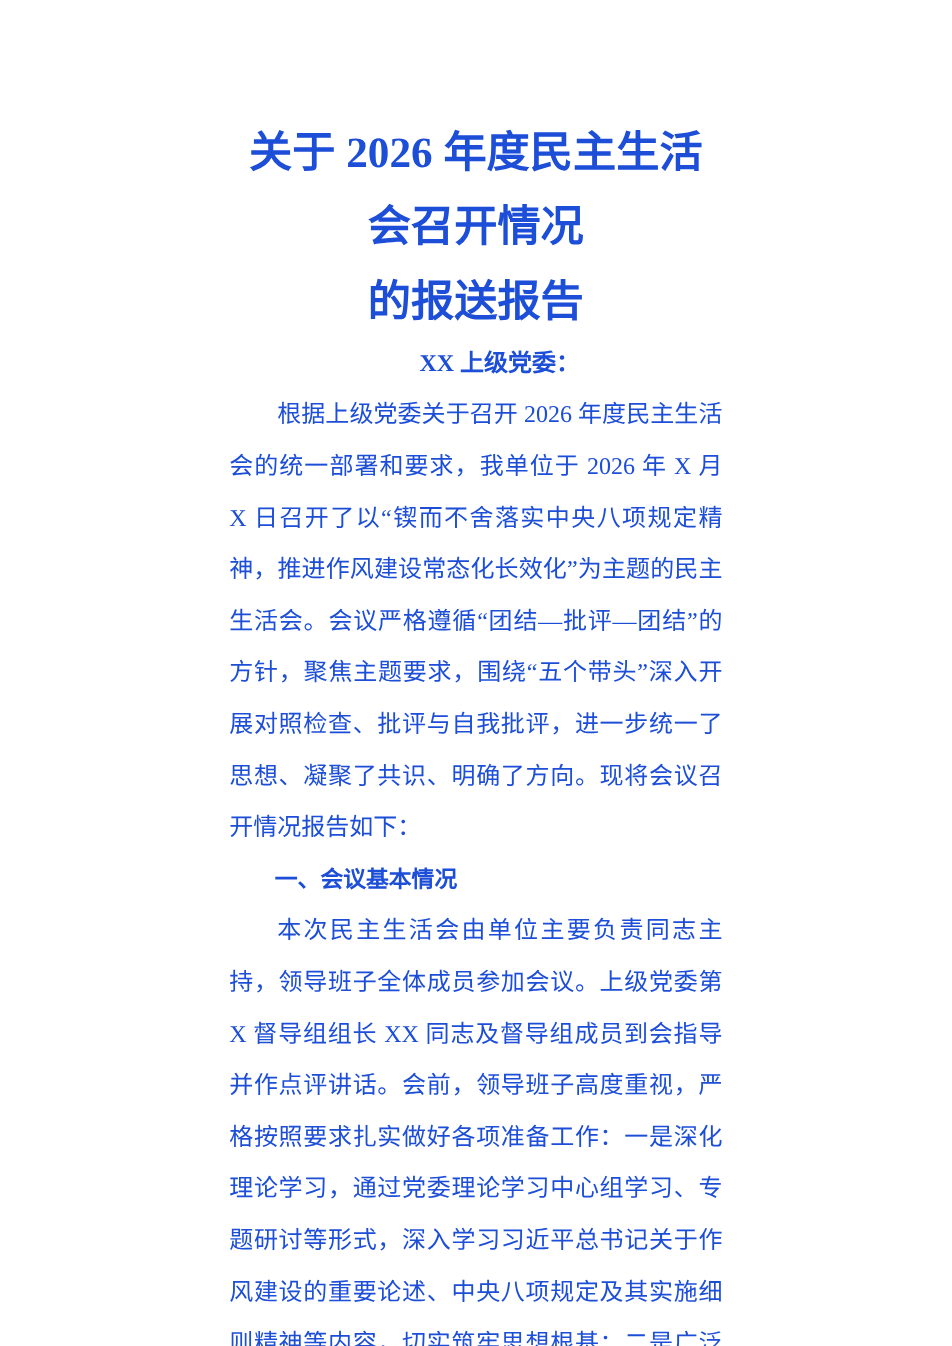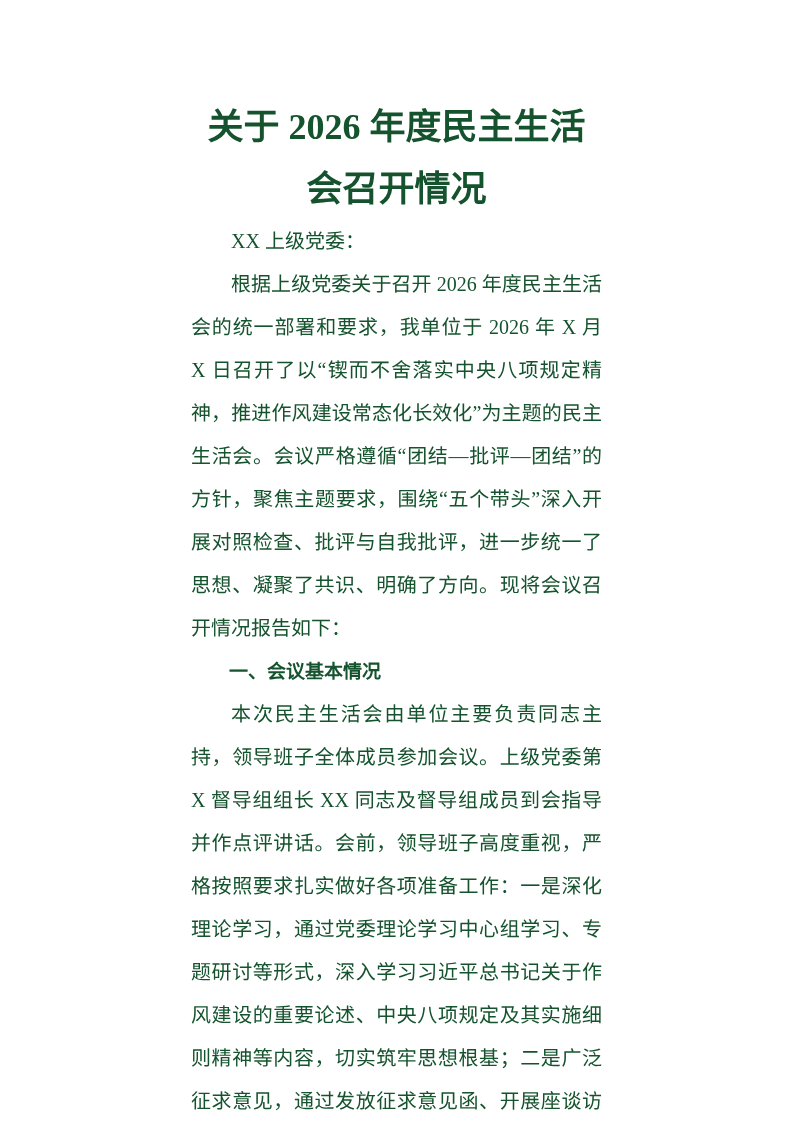--- a/index.html
+++ b/index.html
@@ -6,21 +6,21 @@
     margin: 0;
     padding: 0;
     background: #ffffff;
   }
   .page {
     position: relative;
     width: 651px;
     height: 1122px;
     margin: 0 auto;
     background: #ffffff;
-    color: #14532d;
+    color: #1d4ed8;
     overflow: hidden;
     box-sizing: border-box;
   }
   .content {
     box-sizing: border-box;
     padding: 96px 120px 0 120px; 
     width: 100%;
     height: 100%;
   }
   .doc-title {
@@ -38,40 +38,42 @@
   }
   .para {
     margin: 0;
     text-indent: 2em;
     text-align: justify;
     font-family: Liberation Serif, serif;
   }
   .salutation {
     margin: 0;
     text-indent: 2em;
-    text-align: left;
+    text-align: center;
+    font-weight: bold;
   }
   .section-heading {
     margin: 0;
     text-indent: 2em;
     font-family: "Liberation Sans", "DejaVu Sans", sans-serif;
     font-weight: 700;
     font-size: 19px;
     line-height: 43px;
     text-align: left;
   }
 </style>
 </head>
 <body>
 
 <div class="page">
   <div class="content">
 
     <h1 class="doc-title">
       <span style="display:block">关于 2026 年度民主生活会召开情况</span>
+      <span style="display:block">的报送报告</span>
     </h1>
 
     <div class="doc-body">
 
       <p class="salutation">XX 上级党委：</p>
 
       <p class="para">根据上级党委关于召开 2026 年度民主生活会的统一部署和要求，我单位于 2026 年 X 月 X 日召开了以“锲而不舍落实中央八项规定精神，推进作风建设常态化长效化”为主题的民主生活会。会议严格遵循“团结—批评—团结”的方针，聚焦主题要求，围绕“五个带头”深入开展对照检查、批评与自我批评，进一步统一了思想、凝聚了共识、明确了方向。现将会议召开情况报告如下：</p>
 
       <h2 class="section-heading">一、会议基本情况</h2>
 

